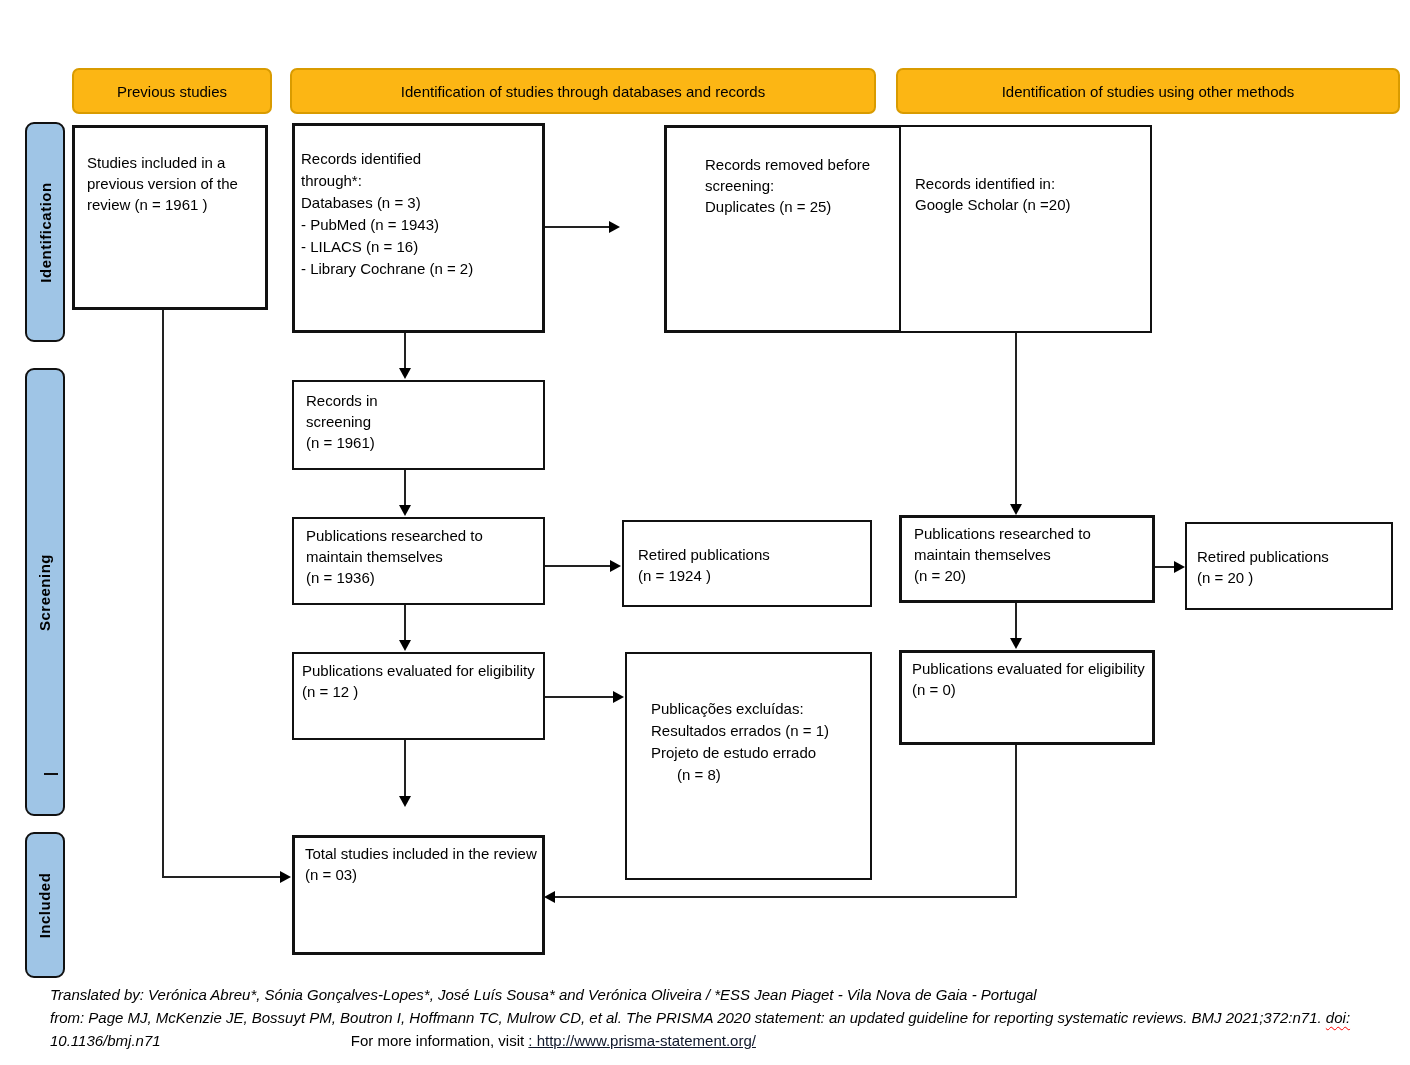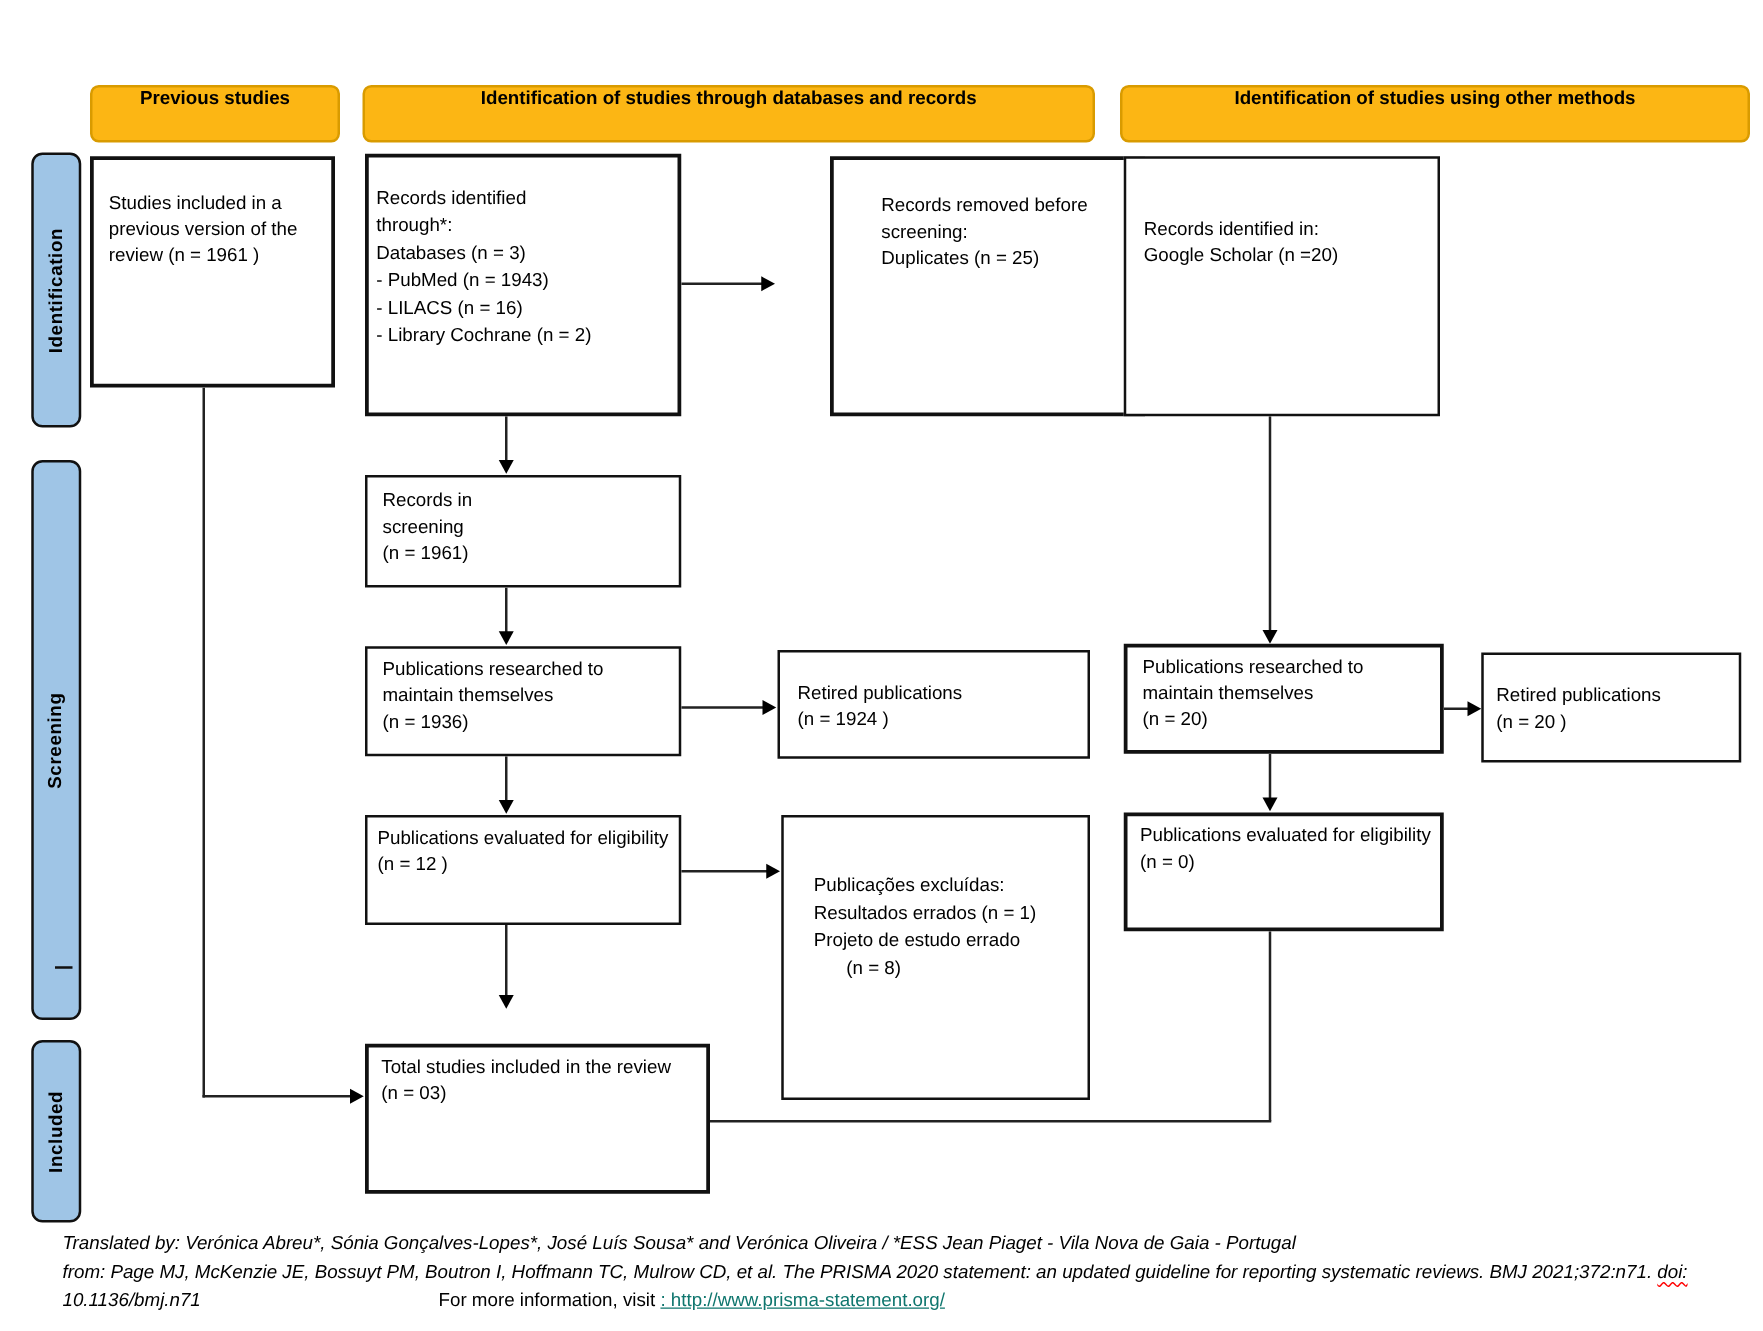--- a/index.html
+++ b/index.html
@@ -1,42 +1,42 @@
 <!DOCTYPE html>
 <html><head>
 <meta charset="utf-8">
 <style>
   html,body{margin:0;padding:0;background:#fff;}
   #canvas{position:relative;width:1410px;height:1065px;background:#fff;
           font-family:"Liberation Sans",sans-serif;color:#000;overflow:hidden;}
   .abs{position:absolute;}
   #title{left:62px;top:12px;font-size:17px;font-weight:700;white-space:nowrap;}
   .hdr{background:#FCB614;border:2px solid #D99B00;border-radius:7px;
-       display:flex;align-items:flex-start;justify-content:center;
-       font-weight:700;font-size:15px;text-align:center;z-index:2;}
+       display:flex;align-items:center;justify-content:center;
+       font-weight:400;font-size:15px;text-align:center;z-index:2;}
   .stage{background:#9FC5E6;border:2px solid #111;border-radius:9px;
          display:flex;align-items:center;justify-content:center;z-index:2;}
   .stage span{transform:rotate(-90deg);white-space:nowrap;font-weight:700;font-size:15px;letter-spacing:.5px;}
   .box{background:#fff;border:2px solid #111;font-size:15px;line-height:21px;
        box-sizing:border-box;z-index:2;}
   .box.thick{border-width:3px;}
   .bl{white-space:nowrap;}
   .indent{padding-left:26px;}
   .vline{width:2px;background:#222;z-index:1;}
   .hline{height:2px;background:#222;z-index:1;}
   .ah-r{width:0;height:0;border-top:6px solid transparent;border-bottom:6px solid transparent;
         border-left:11px solid #000;z-index:1;}
   .ah-l{width:0;height:0;border-top:6px solid transparent;border-bottom:6px solid transparent;
         border-right:11px solid #000;z-index:1;}
   .ah-d{width:0;height:0;border-left:6px solid transparent;border-right:6px solid transparent;
         border-top:11px solid #000;z-index:1;}
   .fnote{font-size:15px;line-height:22px;z-index:3;}
   .credits{font-size:15px;line-height:23px;font-style:italic;white-space:nowrap;z-index:3;}
   .doi-squiggle{text-decoration:underline wavy #FF0000 1px;text-underline-offset:3px;}
-  .weblink{color:#0f766e;text-decoration:underline;font-style:normal;cursor:pointer;}
+  .weblink{color:#0f172a;text-decoration:underline;font-style:normal;cursor:pointer;}
   .upright{font-style:normal;}
   .tick{background:#111;z-index:3;}
 </style>
 </head>
 <body>
 
 <div id="canvas">
 
 
   <div class="abs hdr" style="left:72px;top:68px;width:196px;height:42px;">
@@ -108,21 +108,21 @@
     <div class="bl">(n = 12 )</div>
   </div>
 
   <div class="abs box" style="left:625px;top:652px;width:247px;height:228px;padding:44px 4px 0 24px;line-height:22px;">
     <div class="bl">Publicações excluídas:</div>
     <div class="bl">Resultados errados (n = 1)</div>
     <div class="bl">Projeto de estudo errado</div>
     <div class="bl indent">(n = 8)</div>
   </div>
 
-  <div class="abs box thick" style="left:292px;top:835px;width:276px;height:120px;padding:5px 2px 0 10px;">
+  <div class="abs box thick" style="left:292px;top:835px;width:253px;height:120px;padding:5px 2px 0 10px;">
     <div class="bl">Total studies included in the review</div>
     <div class="bl">(n =  03)</div>
   </div>
 
   <div class="abs box thick" style="left:899px;top:515px;width:256px;height:88px;padding:5px 4px 0 12px;">
     <div class="bl">Publications researched to</div>
     <div class="bl">maintain themselves</div>
     <div class="bl">(n = 20)</div>
   </div>
 

